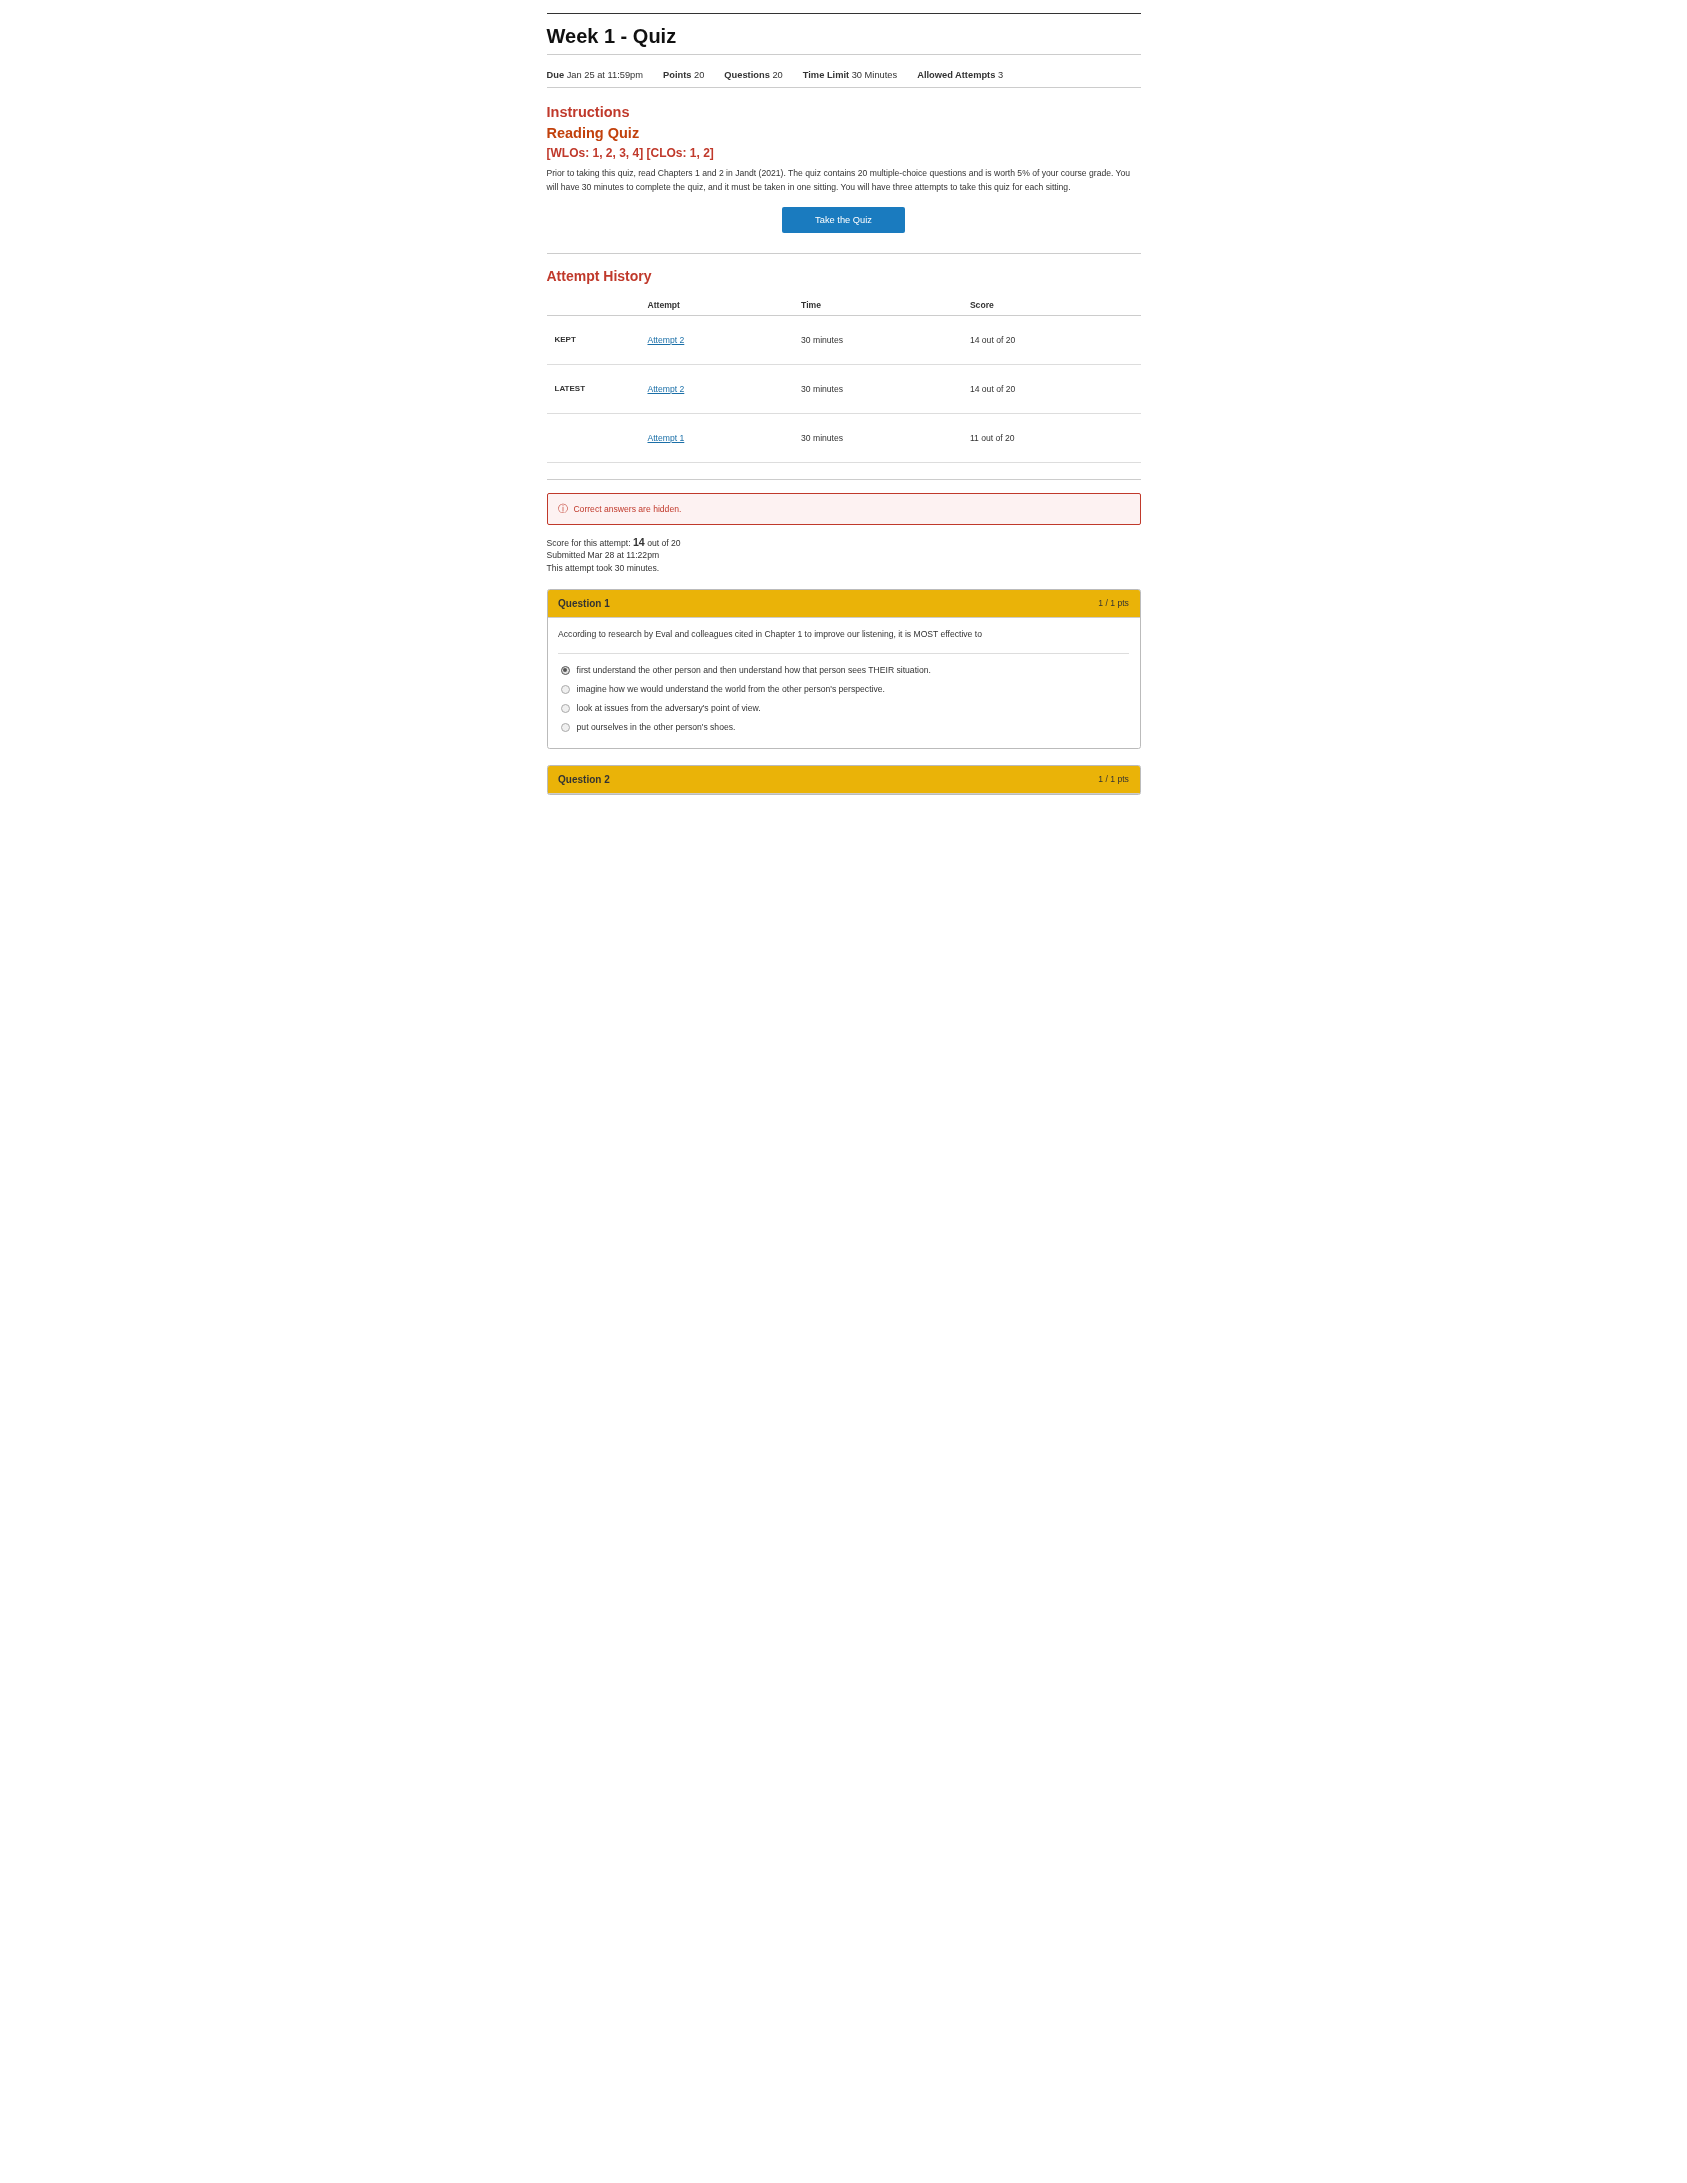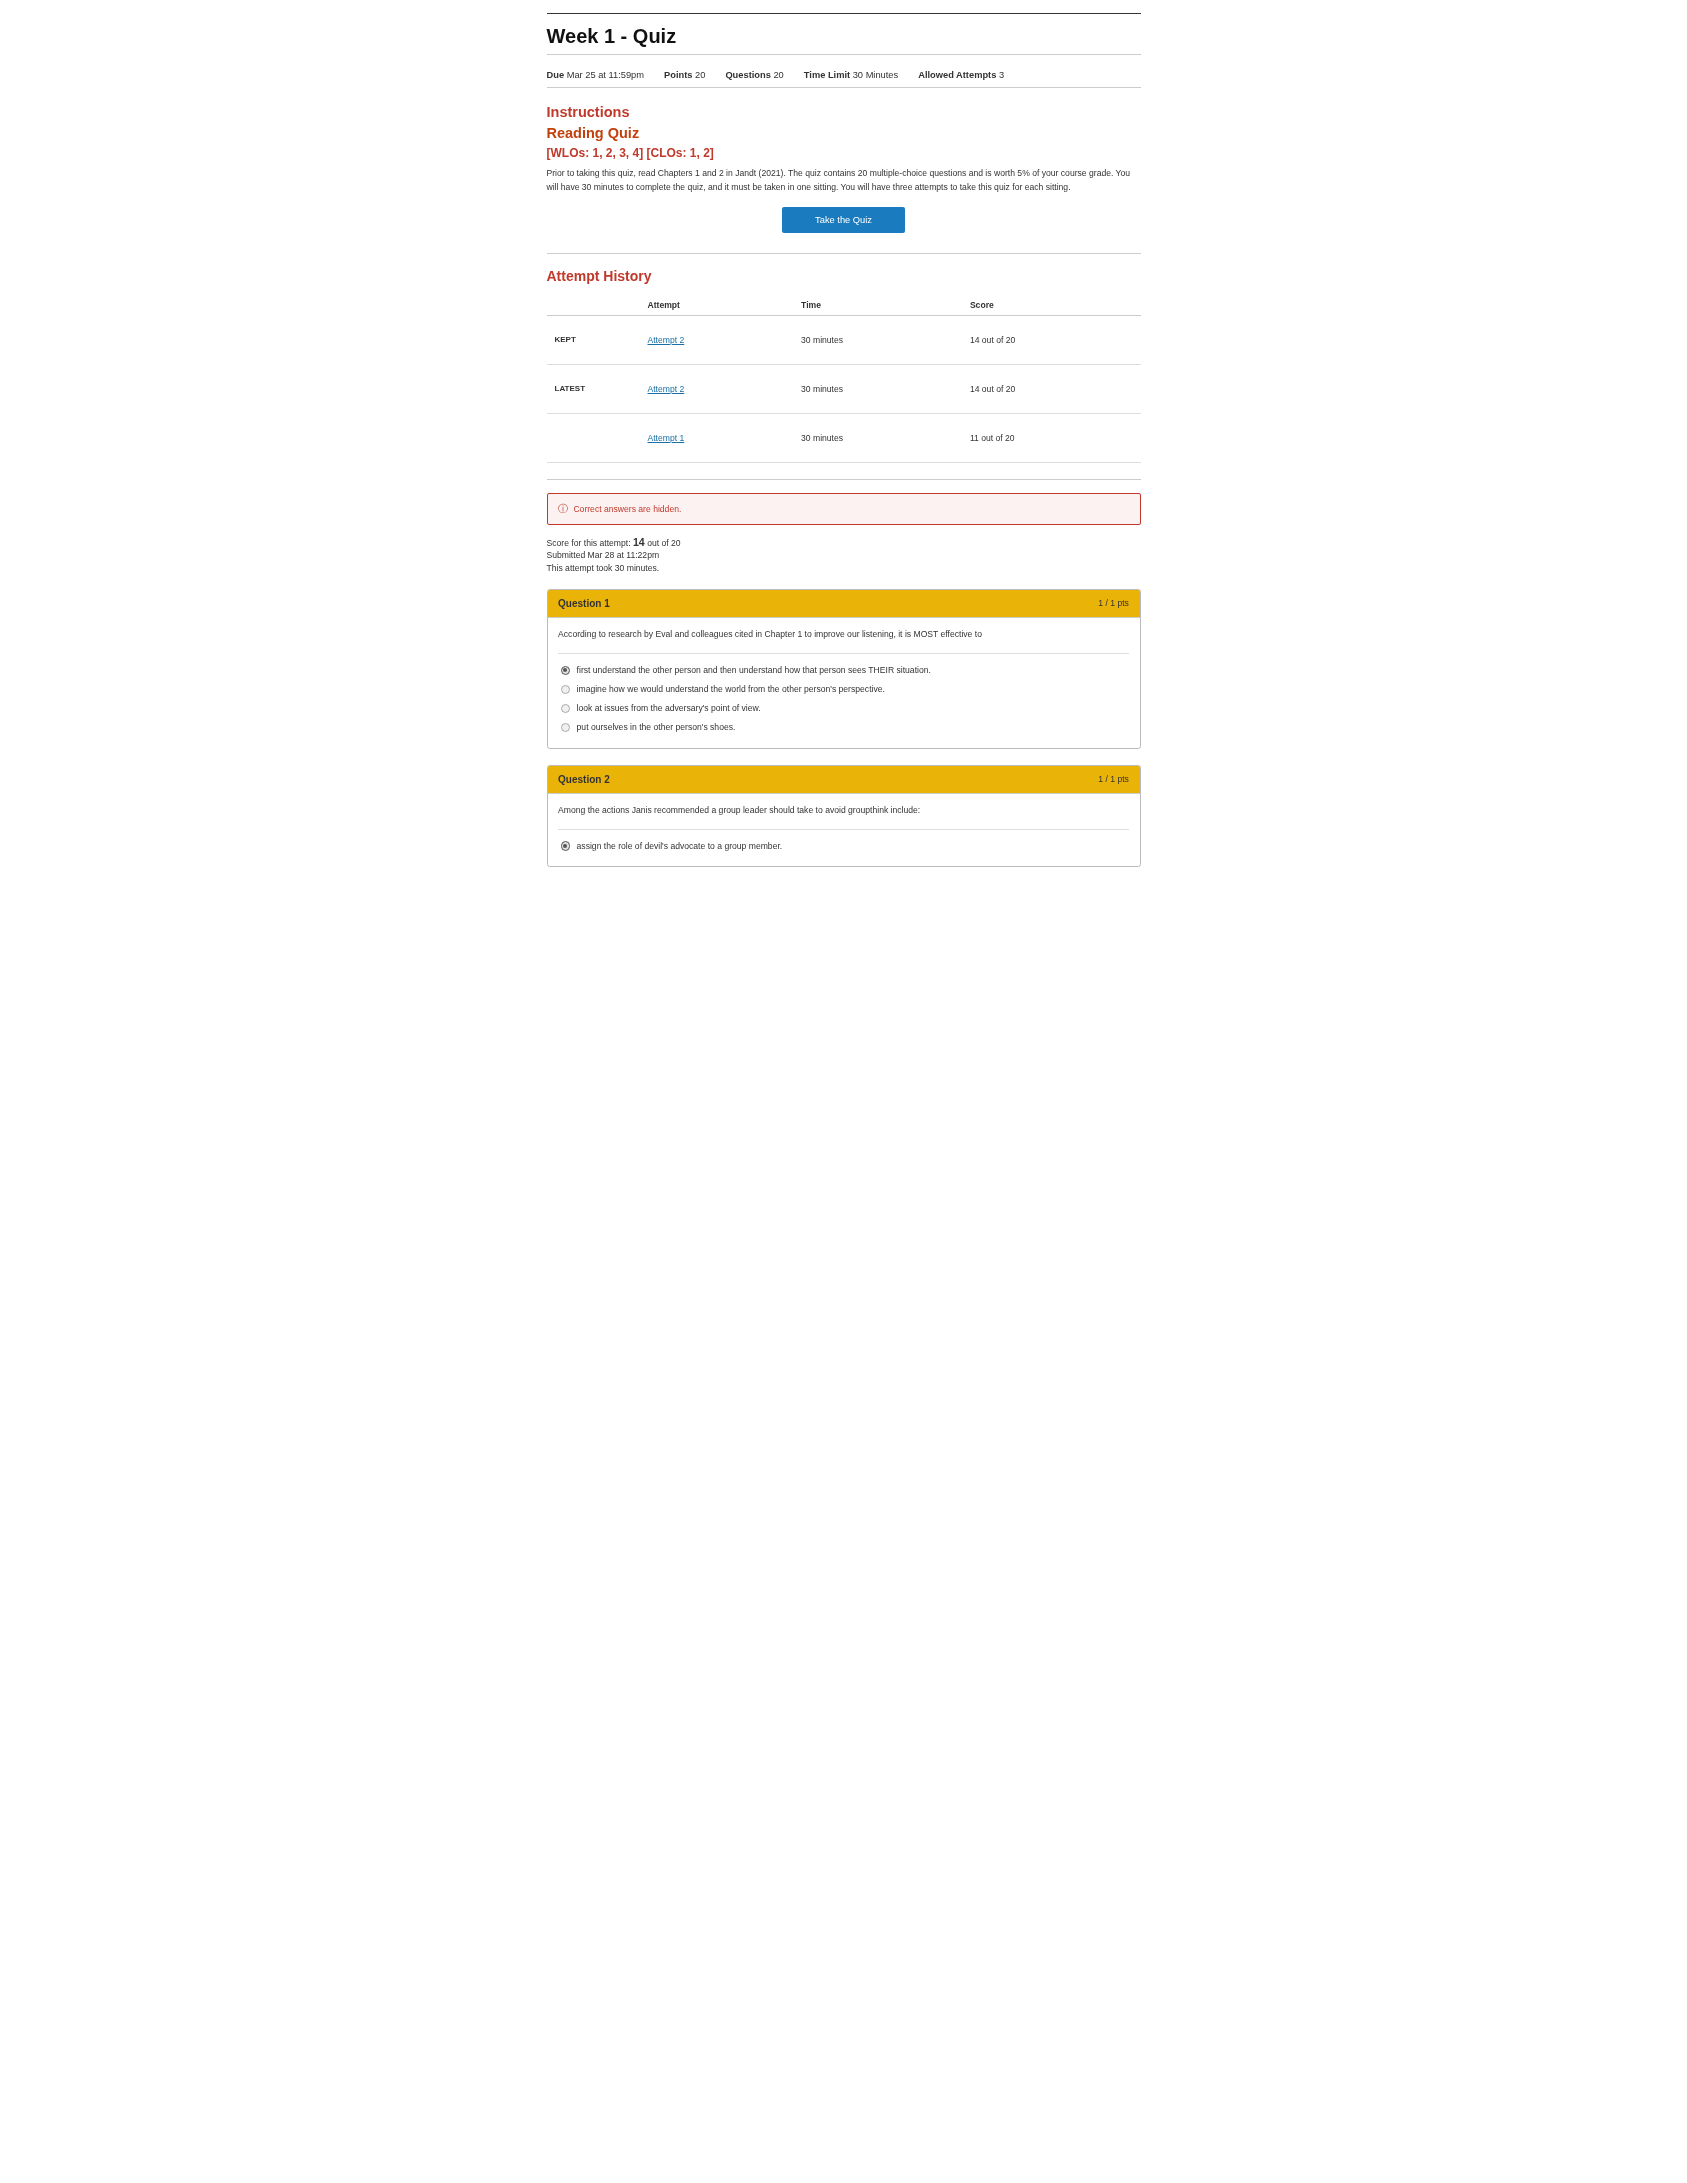--- a/index.html
+++ b/index.html
@@ -240,21 +240,21 @@
 <body>
 
 <div class="page-container">
   <div class="top-border"></div>
 
   <h1 class="page-title">Week 1 - Quiz</h1>
 
   <div class="meta-bar">
     <div class="meta-item">
       <span class="label">Due</span>
-      <span>Mar 25 at 11:59pm</span>
+      <span>Jan 25 at 11:59pm</span>
     </div>
     <div class="meta-item">
       <span class="label">Points</span>
       <span>20</span>
     </div>
     <div class="meta-item">
       <span class="label">Questions</span>
       <span>20</span>
     </div>
     <div class="meta-item">
@@ -358,29 +358,17 @@
           <span>put ourselves in the other person's shoes.</span>
         </div>
 
       </div>
     </div>
       <div class="question-card">
       <div class="question-header">
         <span class="question-title">Question 2</span>
         <span class="question-pts">1 / 1 pts</span>
       </div>
-      <div class="question-body">
-        <p class="question-text">Among the actions Janis recommended a group leader should take to avoid groupthink include:</p>
-        <hr class="answer-divider">
-
-        <div class="answer-option">
-          <div class="radio-circle selected">
-              <div class="radio-dot"></div>
-            </div>
-          <span>assign the role of devil's advocate to a group member.</span>
-        </div>
-
-      </div>
     </div>
     </div>
 
 </div>
 
 
 </body></html>

